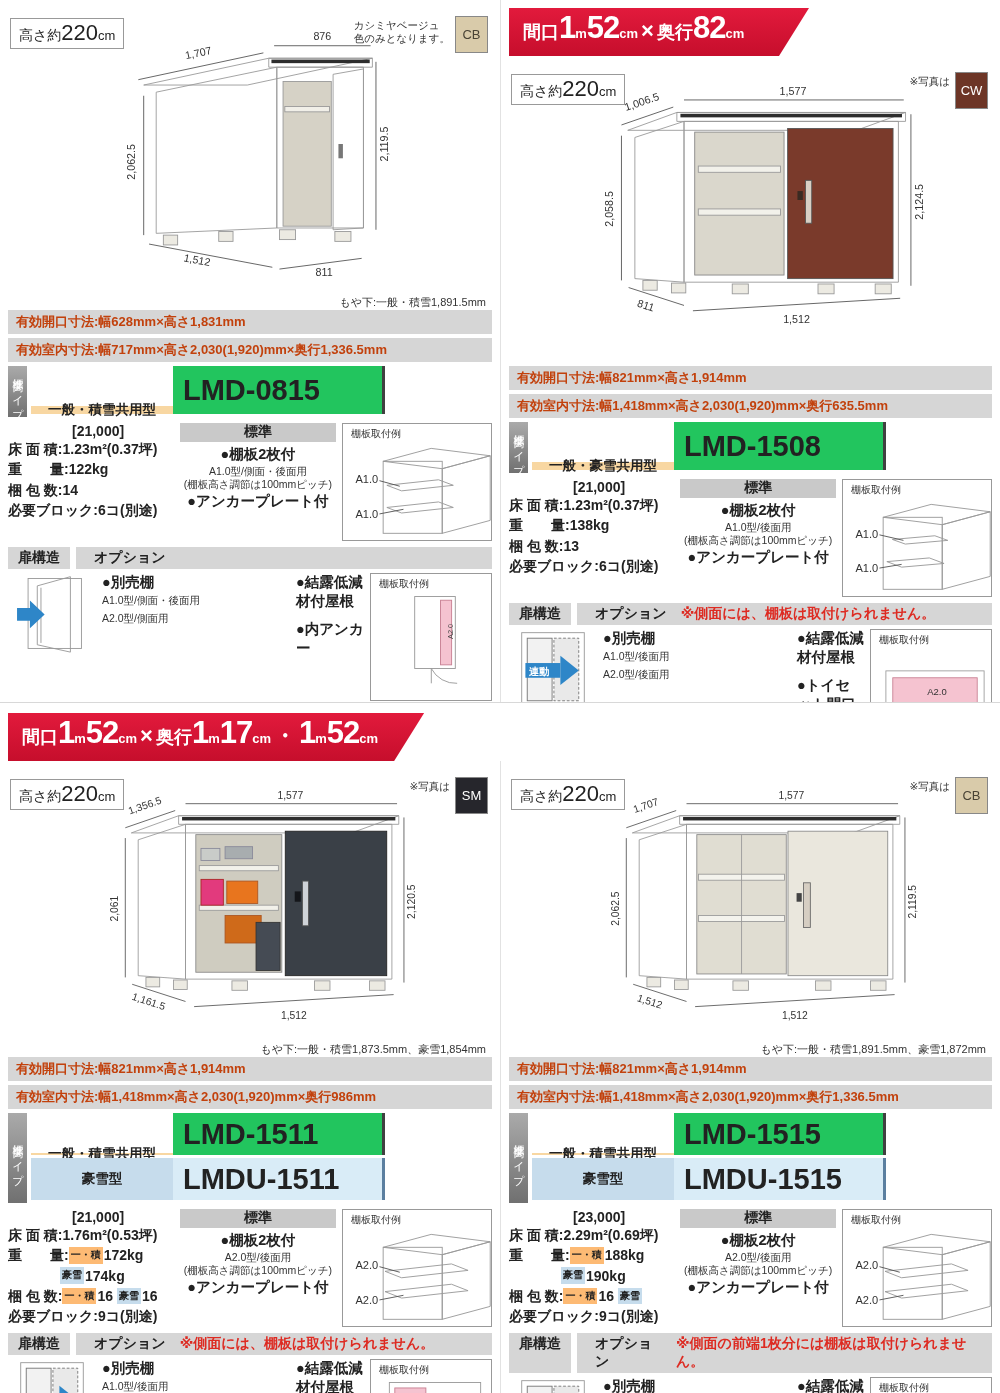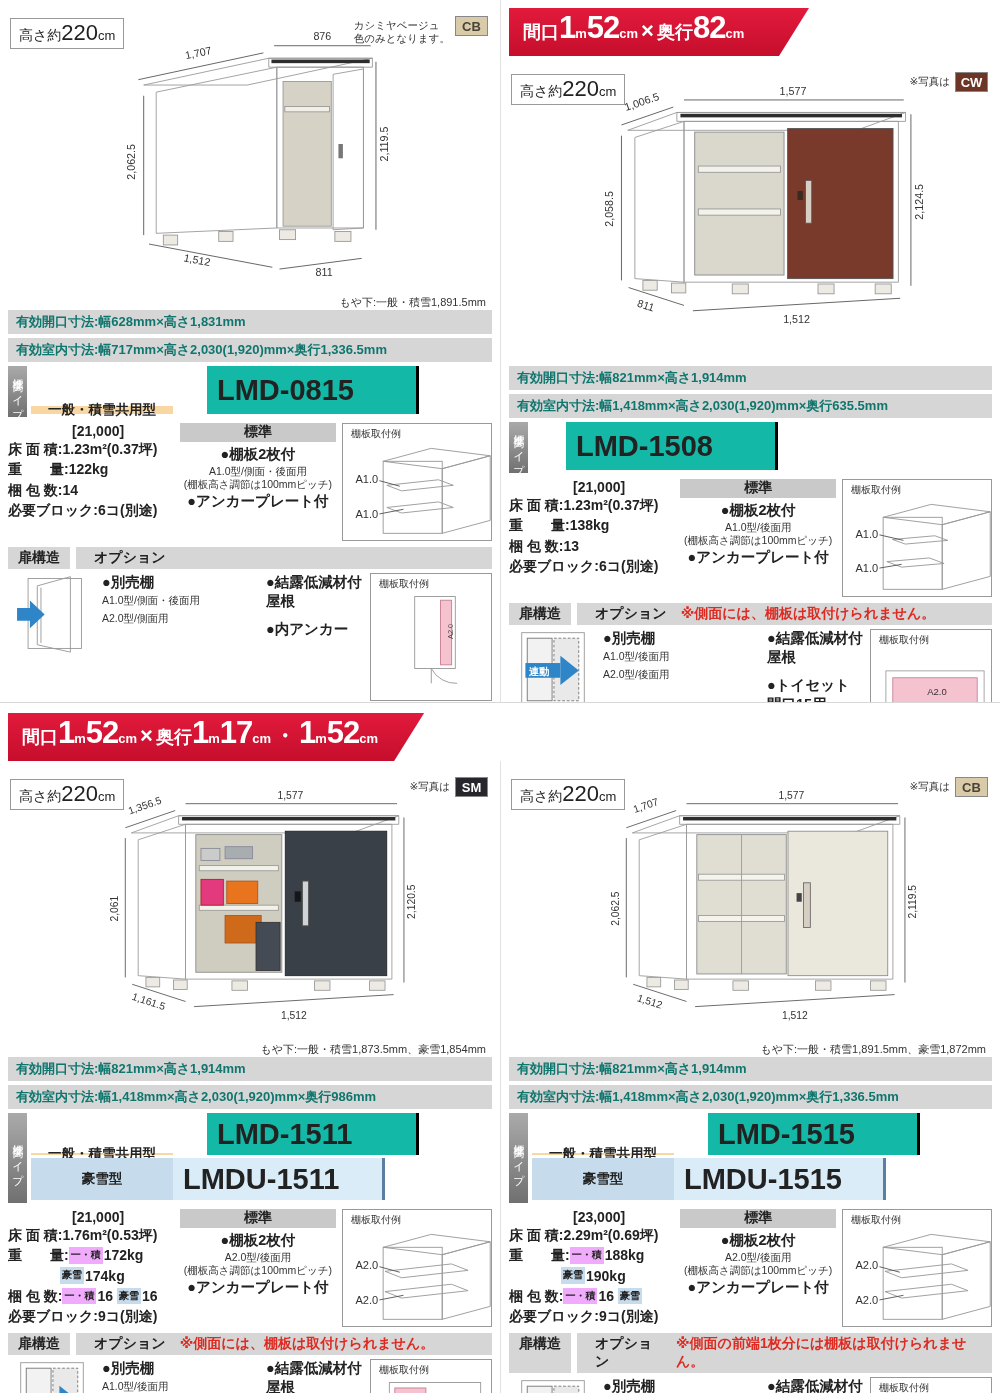--- a/index.html
+++ b/index.html
@@ -31,79 +31,79 @@
   .photo { position:relative; height:300px; }
   .qb .photo { height:286px; }
   .h-label {
     position:absolute; left:2px; top:8px; border:1px solid #999; background:#fff;
     padding:1px 8px 2px; white-space:nowrap; z-index:3;
   }
   .hl-pre { font-size:14px; } .hl-num { font-size:22px; } .hl-unit { font-size:13px; }
   .photo-note { position:absolute; right:4px; top:6px; display:flex; align-items:flex-start; gap:5px; z-index:3; }
   .note-text { font-size:10.5px; color:#333; text-align:left; line-height:1.25; padding-top:3px; }
   .badge { display:inline-flex; align-items:center; justify-content:center;
-           width:33px; height:20px; font-size:13px; font-weight:bold; border:1px solid #888; }
+           width:33px; height:37px; font-size:13px; font-weight:normal; border:1px solid #888; }
   .badge-cb { background:#d9cbaa; color:#4a4436; }
   .badge-cw { background:#6d3526; color:#fff; }
   .badge-sm { background:#26262c; color:#fff; }
   .shed { display:block; margin:10px auto 0; }
   .moya { position:absolute; right:6px; bottom:0; font-size:11px; color:#333; }
 
   svg .dim   { stroke:#555; stroke-width:1; }
   svg .dimt  { font-size:12px; fill:#333; }
   svg .ln    { stroke:#999; stroke-width:1; fill:none; }
 
   
-  .bar { background:#d6d6d6; font-size:13px; font-weight:bold; color:#0f766e;
+  .bar { background:#d6d6d6; font-size:13px; font-weight:bold; color:#c2410c;
          padding:3px 8px; margin:0 0 4px 0; white-space:nowrap; }
 
   
   .model-block { display:flex; margin:4px 0 6px; }
   .vtab { width:19px; background:linear-gradient(180deg,#aaa,#707070); color:#fff;
           writing-mode:vertical-rl; text-orientation:upright; font-size:11px;
           display:flex; align-items:center; justify-content:center; letter-spacing:1px; }
   .mrows { flex:1; margin-left:4px; }
   .mrow { display:flex; align-items:stretch; margin-bottom:3px; height:48px; }
   .qb .mrow { height:42px; }
   .mtype { width:142px; display:flex; align-items:center; justify-content:center;
            font-size:13.5px; font-weight:bold; }
   .mname { width:212px; display:flex; align-items:center; padding-left:10px;
            font-size:29px; font-weight:bold; letter-spacing:0; }
   .mrow.orange .mtype { background:#f8d7a2;margin-top:40px; }
-  .mrow.orange .mname { background:#14b8a6; border-right:3px solid #000000;margin-left:34px; }
+  .mrow.orange .mname { background:#22c55e; border-right:3px solid #404040; }
   .mrow.blue .mtype { background:#c6dcec; }
   .mrow.blue .mname { background:#d9ecf7; border-right:3px solid #5b7fa0; }
 
   
   .spec-area { display:flex; gap:6px; margin-bottom:6px; }
   .spec-col { width:168px; }
   .price { font-size:14px; font-weight:bold; padding-left:64px; }
   .srow { display:flex; align-items:center; font-size:14px; font-weight:bold; line-height:1.45; white-space:nowrap; }
   .slabel { }
   .indent { padding-left:52px; }
   .tag { font-size:10px; font-weight:bold; padding:1px 2px; margin-right:1px; }
-  .tag-ip { background:#f0abfc; }
+  .tag-ip { background:#fdba74; }
   .tag-gs { background:#c6dcec; }
   .std-col { width:158px;text-align:center; }
   .std-head { background:#c9c9c9; font-size:14px; font-weight:bold; padding:0 8px 1px; margin-bottom:3px; }
   .std-item { font-size:14.5px; font-weight:bold; line-height:1.35; }
   .std-sub  { font-size:10.5px; color:#333; line-height:1.3; }
   .xbox { border:1px solid #999; background:#fff; position:relative; padding:3px 8px; }
   .shelfbox { width:150px; height:118px; }
   .xtitle { font-size:10px; color:#333; }
 
   
   .door-head { display:flex; gap:6px; margin:2px 0 4px; }
   .dh1 { background:#d6d6d6; font-size:14px; font-weight:bold; padding:2px 10px; }
   .dh2 { background:#d6d6d6; font-size:14px; font-weight:bold; padding:2px 18px; flex:1; display:flex; gap:14px; align-items:flex-start;}
   .warn { color:#dd2b22; font-size:14px; }
   .door-area { display:flex; gap:6px; }
   .door-fig { width:88px; text-align:center; }
   .opt-col1 { width:158px; }
-  .opt-col2 { flex:1; }
+  .opt-col2 { flex:1;margin-left:30px; }
   .opt-item { font-size:14.5px; font-weight:bold; line-height:1.3; margin-bottom:9px; }
   .opt-col1 .opt-item { margin-bottom:2px; }
   .opt-sub { font-size:10.5px; color:#333; margin-bottom:4px; }
   .optbox { width:122px; height:128px; }
 
   
   .bottom-sec { border-top:1px solid #d8d8d8; padding-top:2px; }
 </style>
 </head>
 <body>
@@ -296,20 +296,21 @@
       <div class="moya"></div>
     </div>
 
     <div class="bar">有効開口寸法:幅821mm×高さ1,914mm</div>
     <div class="bar">有効室内寸法:幅1,418mm×高さ2,030(1,920)mm×奥行635.5mm</div>
 
     <div class="model-block">
       <div class="vtab">標準高タイプ</div>
       <div class="mrows">
         <div class="mrow orange">
+          <span class="mtype">一般・豪雪共用型</span>
           <span class="mname">LMD-1508</span>
         </div>
       </div>
     </div>
 
     <div class="spec-area">
       <div class="spec-col">
         <div class="price">[21,000]</div>
         <div class="srow">
             <span class="slabel">床 面 積:</span>

